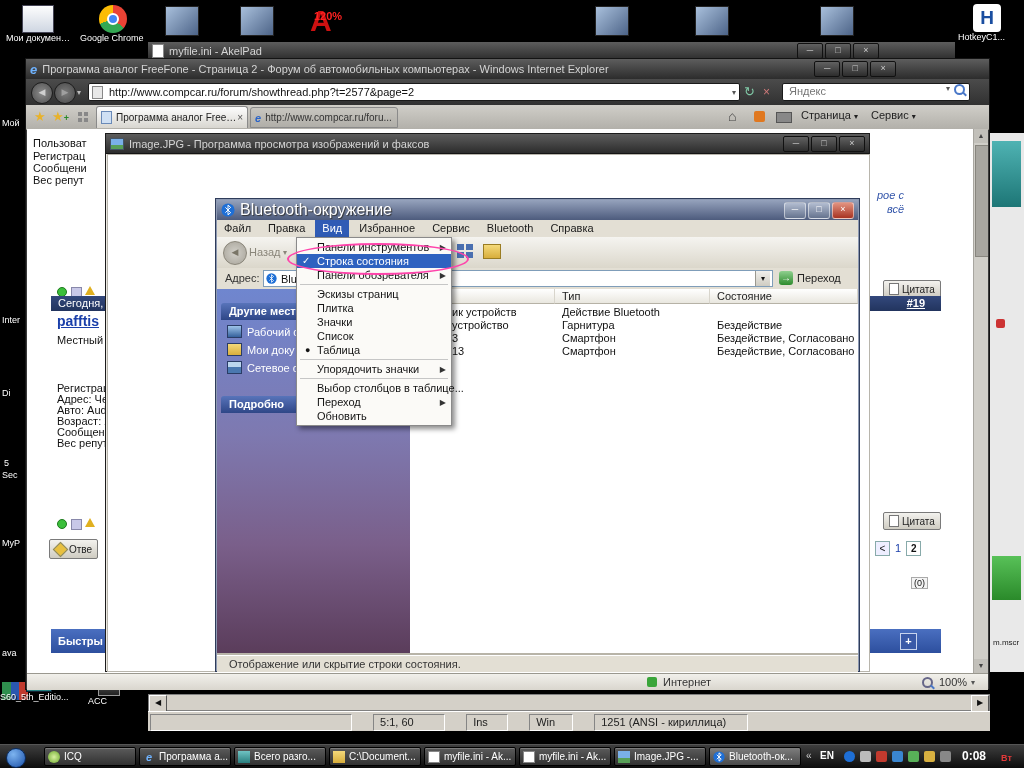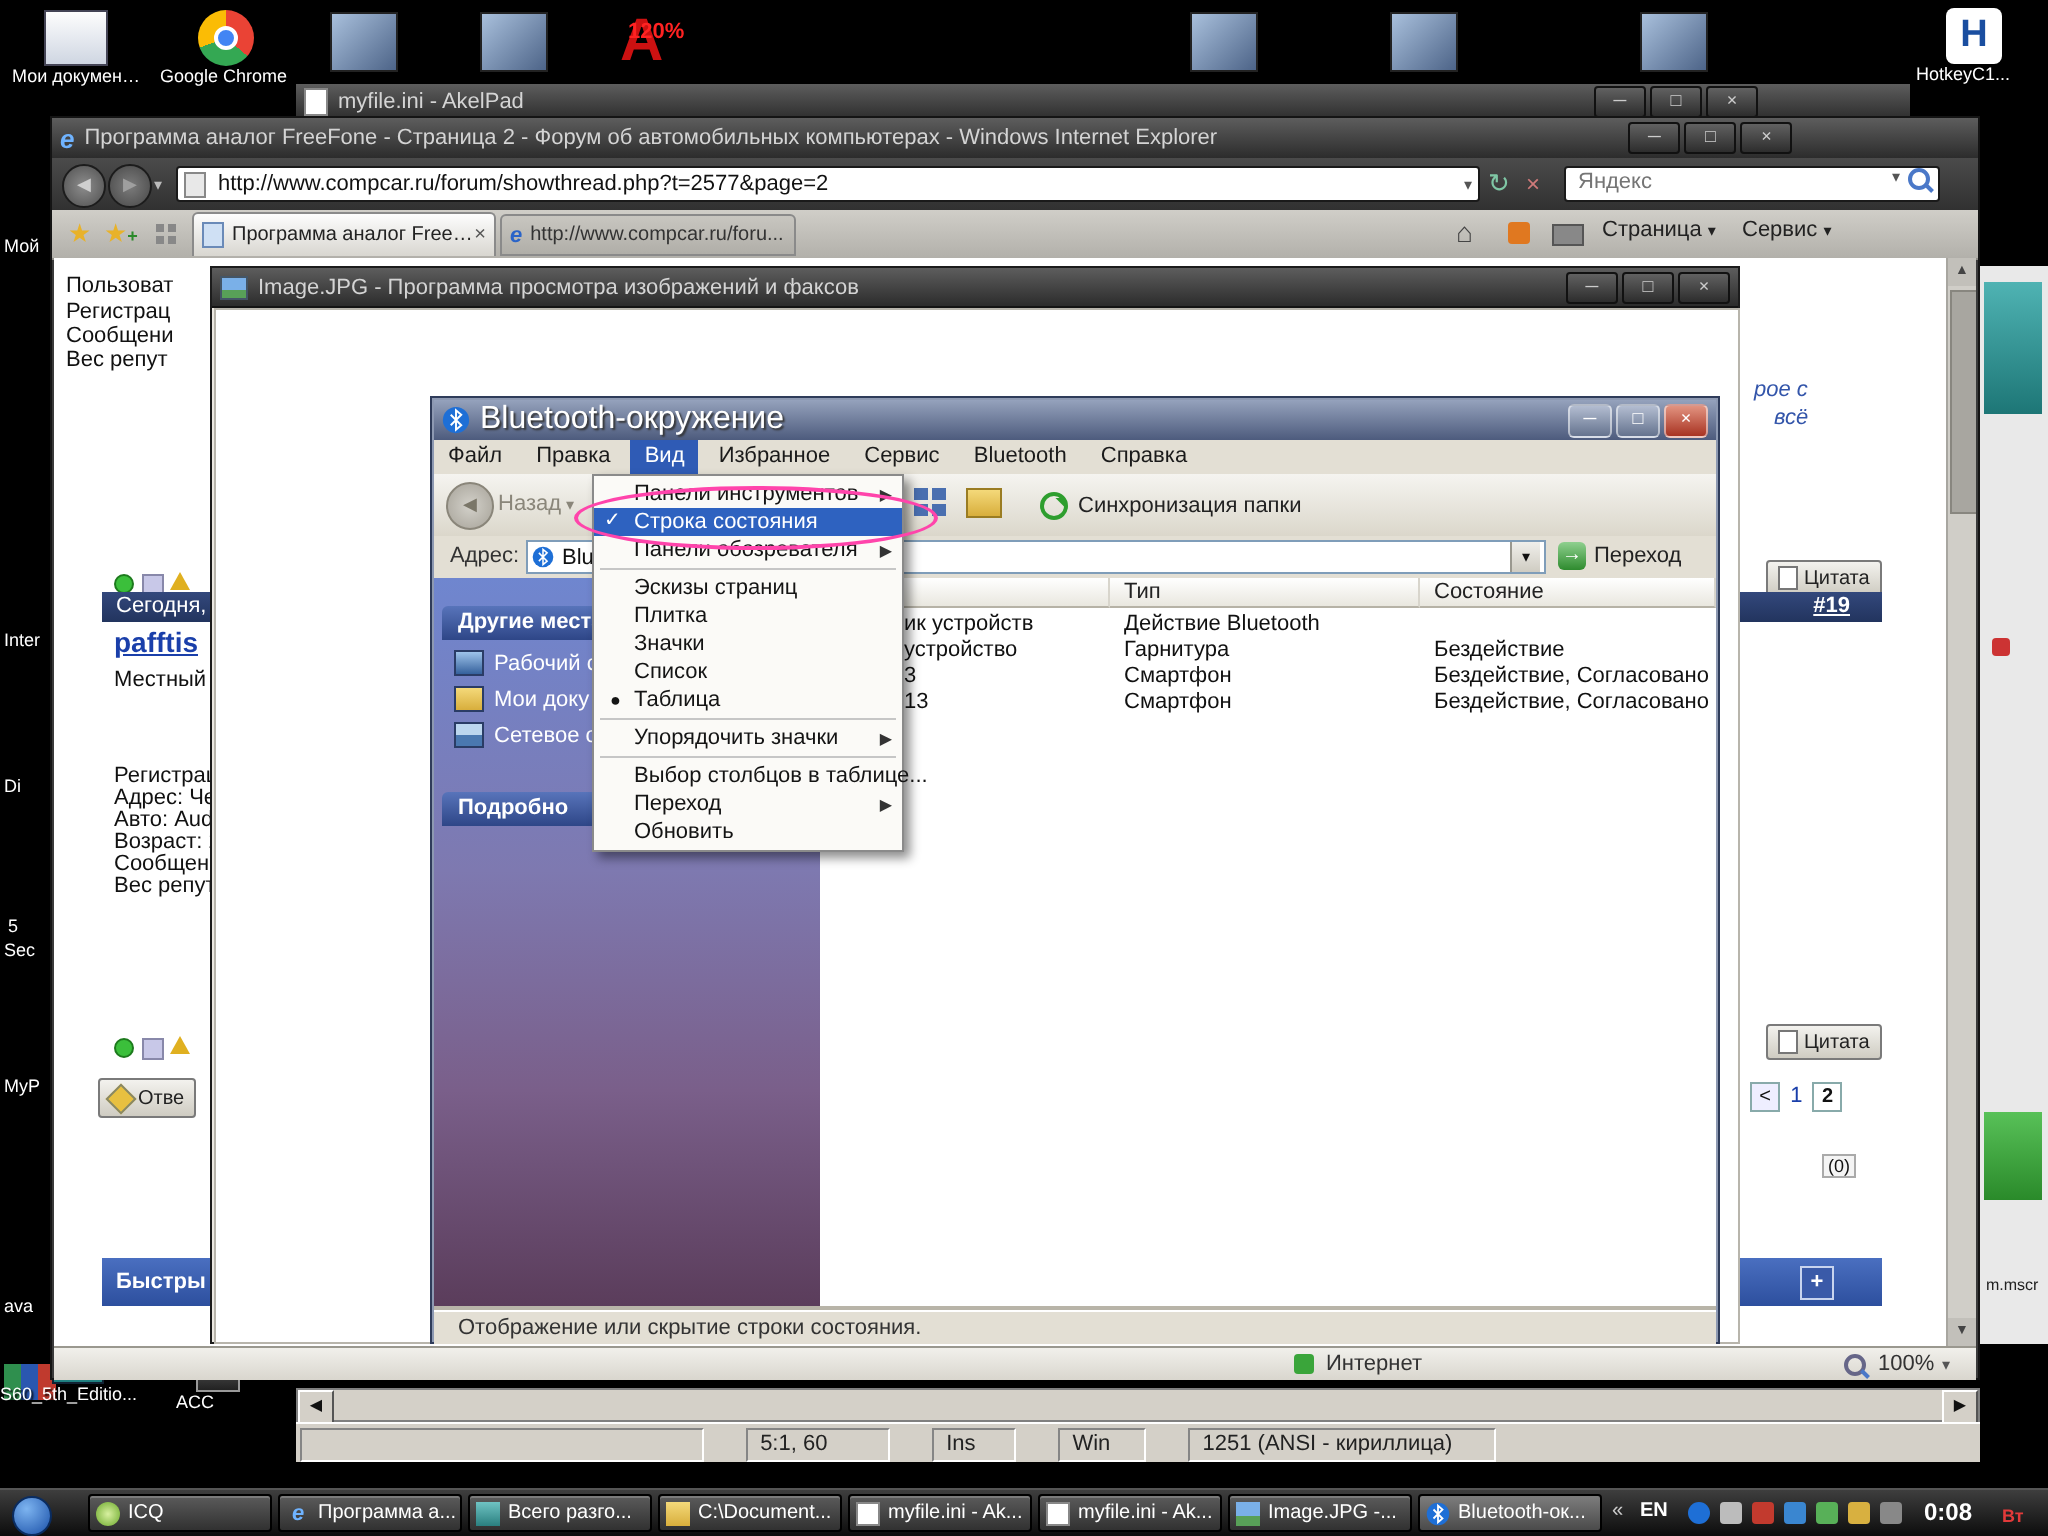--- a/index.html
+++ b/index.html
@@ -287,24 +287,20 @@
   </div>
 
   <div style="position:absolute;left:1px;top:38px;width:641px;height:31px;background:linear-gradient(#f5f4f0,#dbd7cb);border-bottom:1px solid #b8b4a8">
     <span style="position:absolute;left:6px;top:4px;width:22px;height:22px;border-radius:50%;background:radial-gradient(#d3d1ca,#a6a298);border:1px solid #8a867a;color:#7a7668;font-size:9px;text-align:center;line-height:21px">◀</span>
     <span style="position:absolute;left:32px;top:9px;color:#8a867a">Назад</span>
     <span style="position:absolute;left:66px;top:11px;font-size:8px;color:#8a867a">▾</span>
     <span style="position:absolute;left:240px;top:7px;width:16px;height:14px;background:
       linear-gradient(#4a6fb0,#4a6fb0) 0 0/7px 6px no-repeat,linear-gradient(#4a6fb0,#4a6fb0) 9px 0/7px 6px no-repeat,
       linear-gradient(#4a6fb0,#4a6fb0) 0 8px/7px 6px no-repeat,linear-gradient(#4a6fb0,#4a6fb0) 9px 8px/7px 6px no-repeat"></span>
     <span style="position:absolute;left:266px;top:7px;width:16px;height:13px;background:linear-gradient(#f4d97a,#d8ae3c);border:1px solid #9a7c22"></span>
-    <span style="position:absolute;left:297px;top:4px;height:23px;display:flex;align-items:center;gap:5px;padding:0 6px">
-      <span class="syncico"></span>
-      <span style="color:#222">Синхронизация папки</span>
-    </span>
   </div>
 
   <div style="position:absolute;left:1px;top:69px;width:641px;height:21px;background:#e3dfd4;border-bottom:1px solid #b8b4a8">
     <span style="position:absolute;left:8px;top:4px;color:#333">Адрес:</span>
     <span style="position:absolute;left:46px;top:2px;width:510px;height:17px;background:#fff;border:1px solid #7f9db9;display:flex;align-items:center;padding:0 2px;box-sizing:border-box">
       <svg width="11" height="11" viewBox="0 0 16 16" style="margin-right:4px">
           <circle cx="8" cy="8" r="7.5" fill="#1e6fd6"></circle>
           <path d="M5 5 L11 11 L8 13.5 L8 2.5 L11 5 L5 11" stroke="#fff" stroke-width="1.1" fill="none"></path>
         </svg>
       <span style="flex:1">Bluetooth</span>

